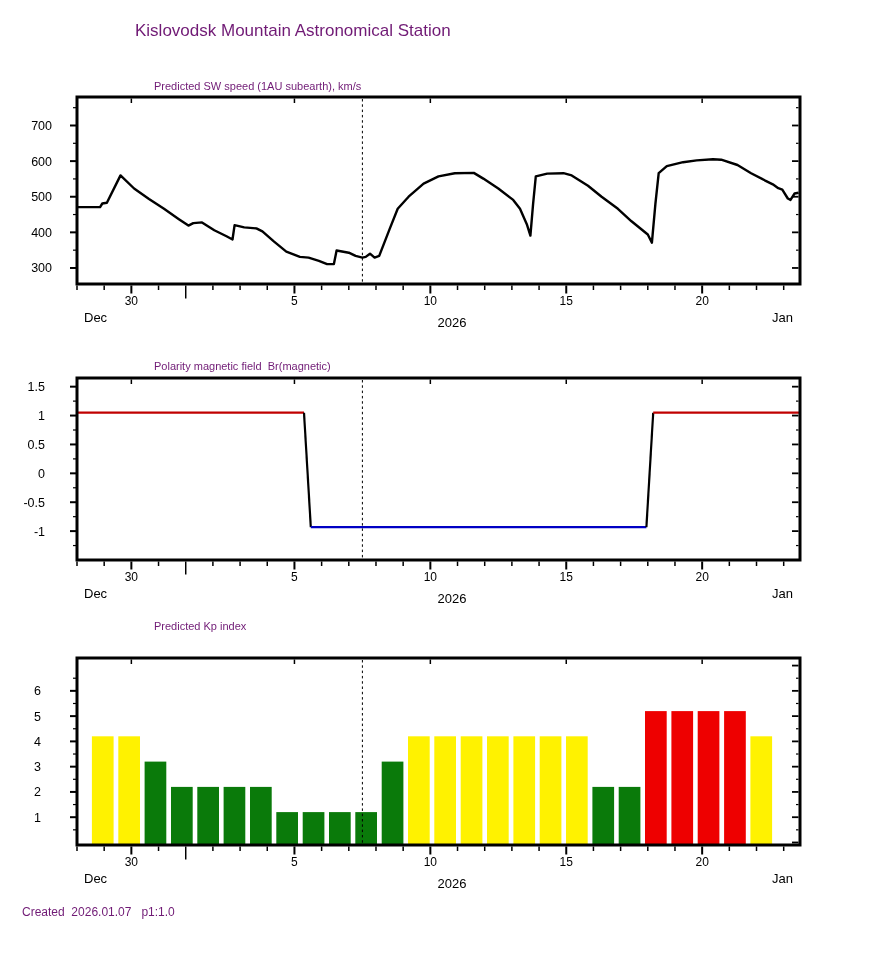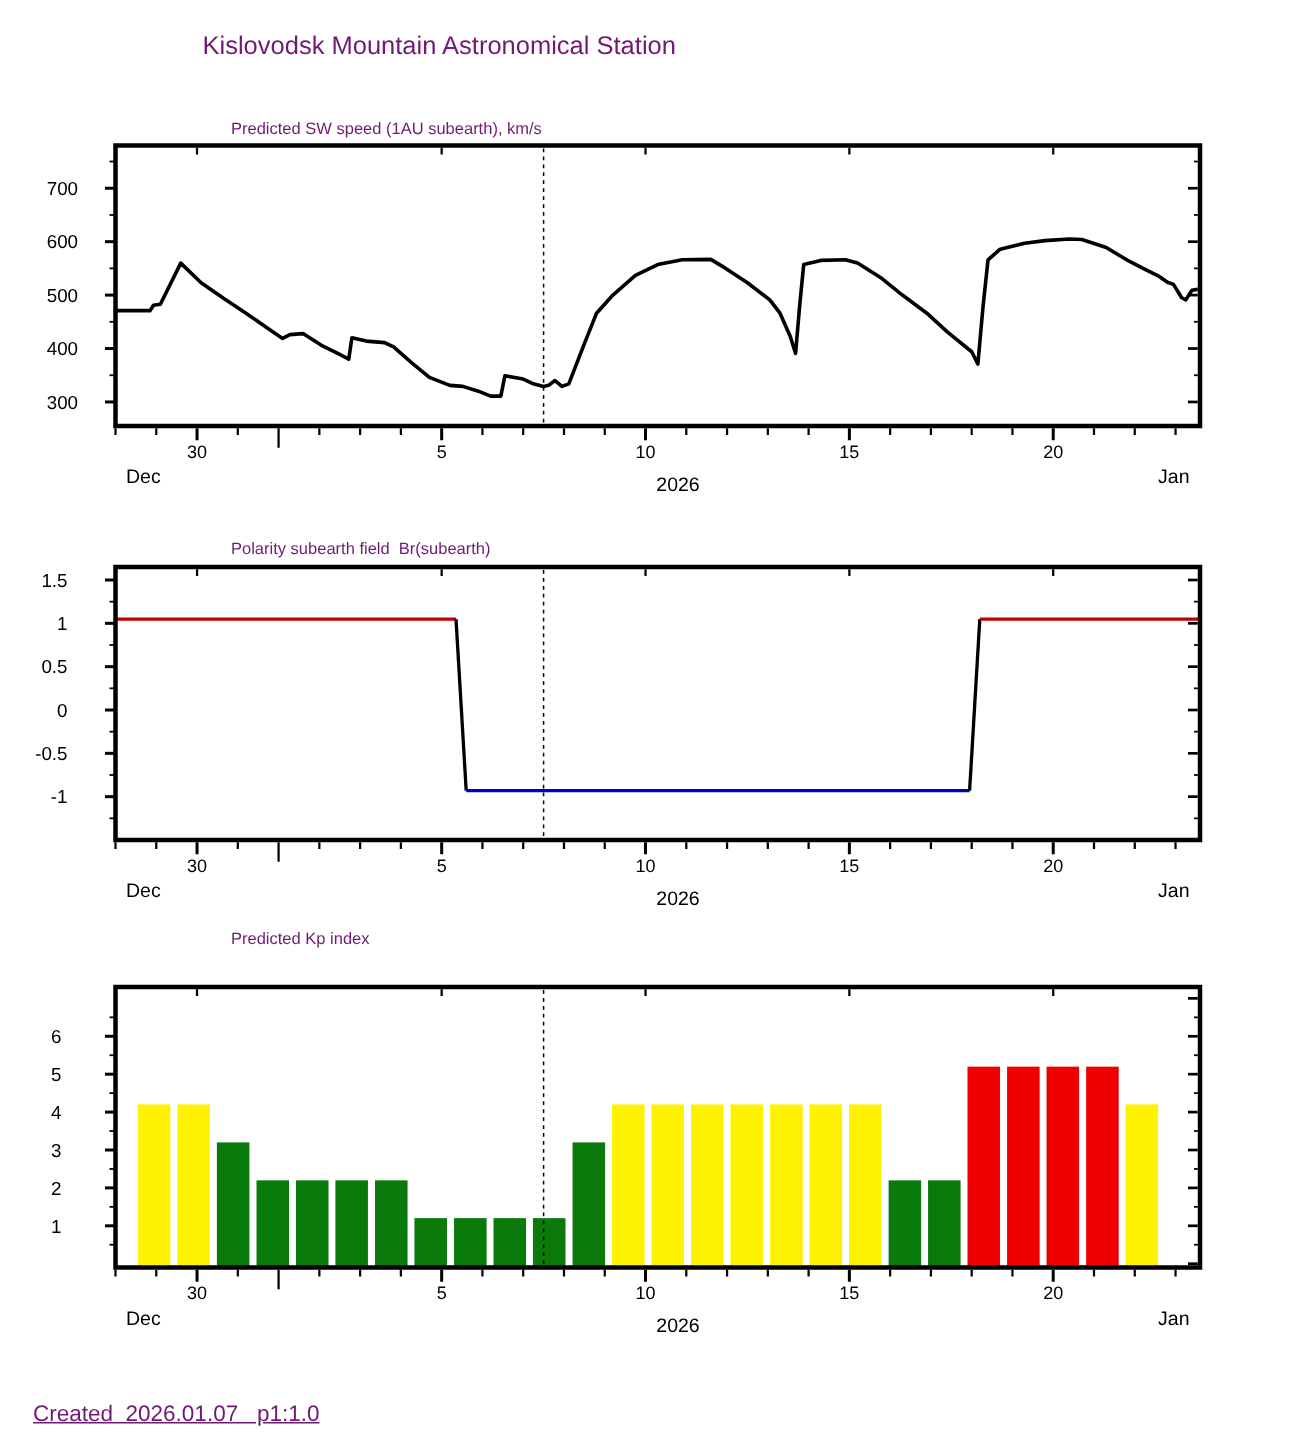--- a/index.html
+++ b/index.html
@@ -3,31 +3,31 @@
 <meta charset="utf-8">
 <style>
   html,body{margin:0;padding:0;background:#ffffff;}
   .page{position:relative;width:870px;height:965px;background:#ffffff;overflow:hidden;
         font-family:"Liberation Sans", sans-serif;color:#701a75;}
   .main-title{position:absolute;left:135px;top:21px;font-size:17px;white-space:pre;}
   .panel-title{position:absolute;left:130px;font-size:11px;white-space:pre;margin-left:24px;}
   .pt-1{top:80px;}
   .pt-2{top:360px;}
   .pt-3{top:620px;}
-  .footer{position:absolute;left:22px;top:934px;font-size:15px;white-space:pre;text-decoration:underline;}
+  .footer{position:absolute;left:22px;top:905px;font-size:12px;white-space:pre;}
   svg.charts{position:absolute;left:0;top:0;}
   text{font-family:"Liberation Sans", sans-serif;}
 </style>
 </head>
 <body>
 
 <div class="page">
   <div class="main-title">Kislovodsk Mountain Astronomical Station</div>
   <div class="panel-title pt-1">Predicted SW speed (1AU subearth), km/s</div>
-  <div class="panel-title pt-2">Polarity subearth field  Br(subearth)</div>
+  <div class="panel-title pt-2">Polarity magnetic field  Br(magnetic)</div>
   <div class="panel-title pt-3">Predicted Kp index</div>
   <svg id="charts" class="charts" width="870" height="965" viewBox="0 0 870 965">
       <polyline points="77.0,207.1 100.1,207.1 102.3,203.5 106.9,202.8 120.5,175.4 134.1,188.5 149.0,198.9 164.0,208.8 178.9,219.2 188.4,225.6 193.3,223.1 202.0,222.4 214.3,230.2 226.5,236.3 232.5,239.5 234.6,225.2 244.2,227.4 256.4,228.4 262.4,231.3 274.1,241.6 286.3,251.6 299.9,256.9 308.6,257.6 318.9,260.8 327.1,264.1 333.9,264.1 336.6,250.5 348.8,252.7 355.6,255.9 362.4,257.6 365.7,256.9 370.0,253.7 374.6,257.6 379.2,255.9 389.6,229.1 397.7,208.8 408.6,196.7 423.6,183.6 438.5,176.4 454.8,173.2 473.8,172.9 483.3,178.6 498.3,188.5 513.2,199.9 520.0,208.8 526.8,224.2 530.4,235.6 533.1,203.9 535.8,176.4 547.2,173.6 563.5,173.2 571.7,175.4 588.0,185.7 601.6,196.7 617.9,208.8 631.5,221.3 647.8,234.5 651.9,242.7 655.4,203.9 658.7,173.2 666.8,166.1 683.1,162.2 696.7,160.4 713.0,159.3 721.2,159.7 737.5,165.0 751.1,173.2 764.7,180.3 772.8,184.3 778.3,188.2 782.3,189.6 787.8,198.5 790.5,199.9 794.6,193.5 798.6,192.8" fill="none" stroke="#000000" stroke-width="2.4" stroke-linejoin="round"></polyline>
       <line x1="362.39473684210526" x2="362.39473684210526" y1="99" y2="283" stroke="#000" stroke-width="1" stroke-dasharray="2.5,2.8"></line>
       <rect x="77" y="97" width="723" height="187" fill="none" stroke="#000" stroke-width="3"></rect>
       <line x1="77" x2="77" y1="285.5" y2="290" stroke="#000" stroke-width="1.5"></line>
       <line x1="104.18045112781955" x2="104.18045112781955" y1="285.5" y2="290" stroke="#000" stroke-width="1.5"></line>
       <line x1="131.3609022556391" x2="131.3609022556391" y1="285.5" y2="293.5" stroke="#000" stroke-width="2"></line>
       <text x="131.3609022556391" y="305" text-anchor="middle" font-size="12" fill="#000">30</text>
       <line x1="158.54135338345864" x2="158.54135338345864" y1="285.5" y2="290" stroke="#000" stroke-width="1.5"></line>

